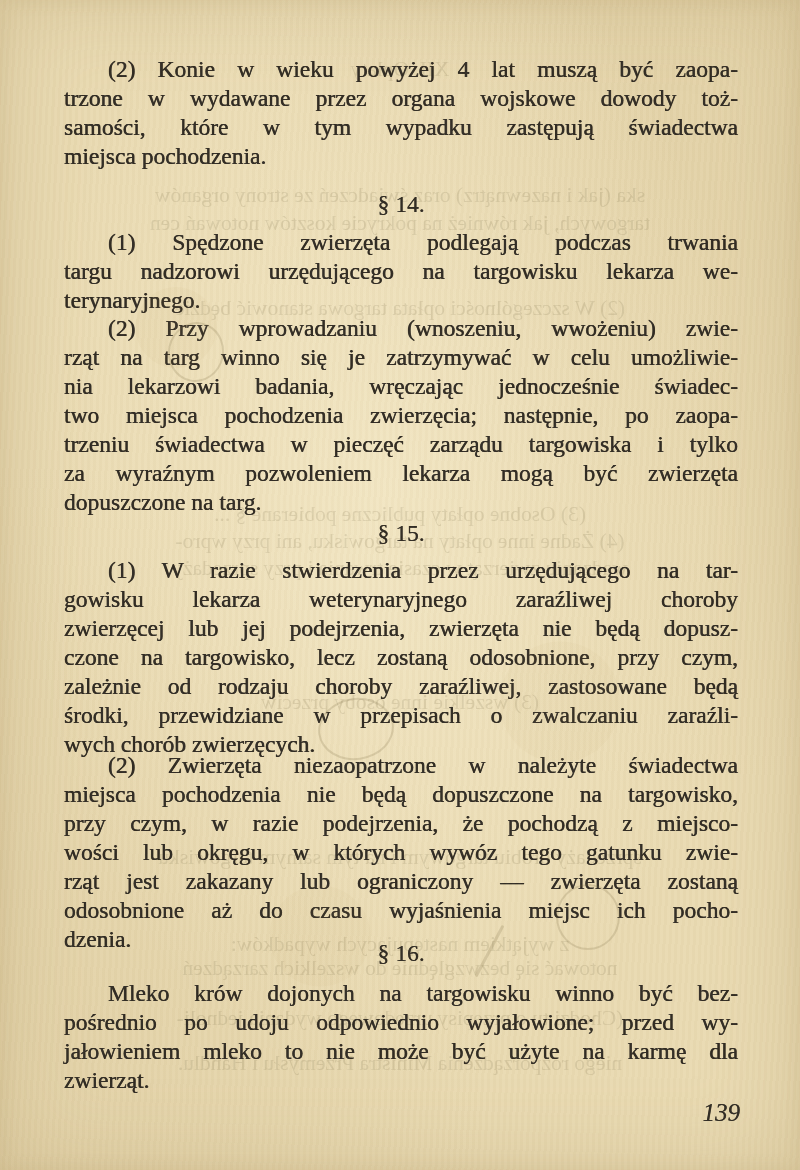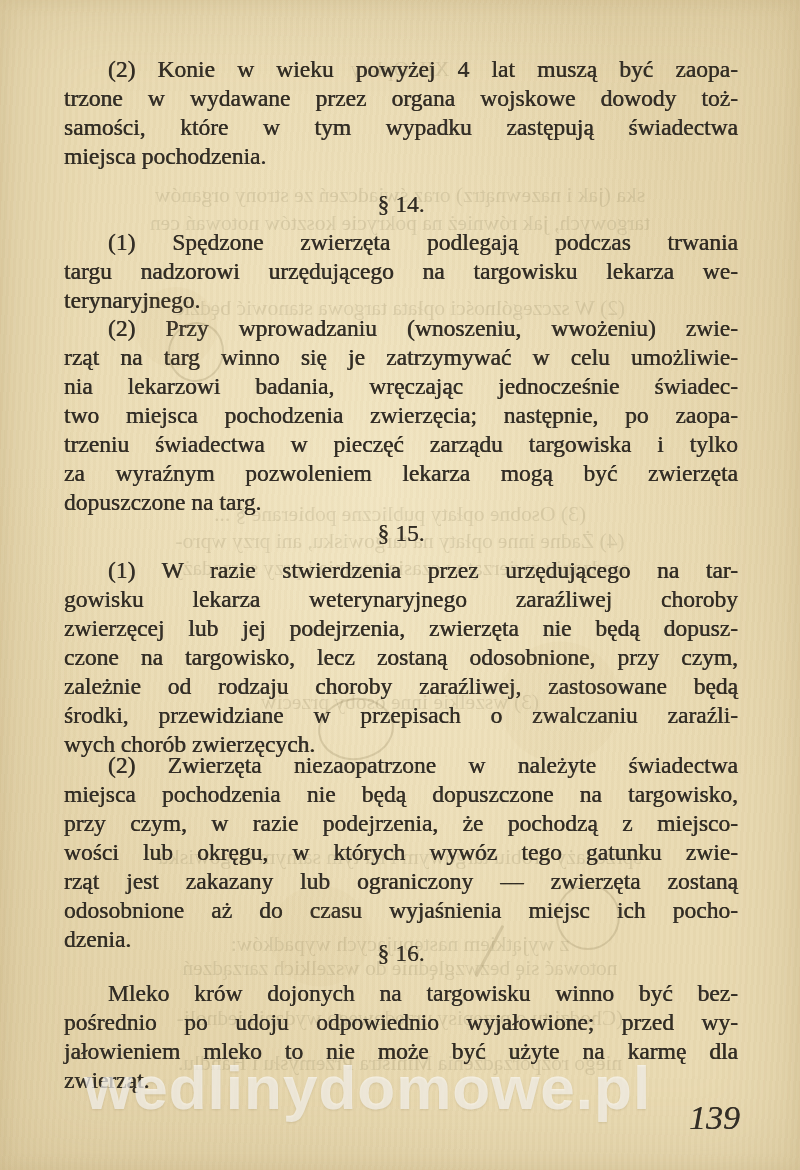--- a/index.html
+++ b/index.html
@@ -67,21 +67,21 @@
     font-size: 62px;
     letter-spacing: 1px;
     color: rgba(255,255,255,0.50);
     text-shadow: 0 1px 2px rgba(120,100,55,0.18), 0 0 1px rgba(255,255,255,0.35);
     white-space: nowrap;
     pointer-events: none;
   }
   .page-number {
     position: absolute; top: 1099px; right: 60px;
     font-style: italic;
-    font-size: 34px;
+    font-size: 25px;
     color: #332e26;
     text-shadow: 0.3px 0 0 rgba(51,46,38,0.8);
   }
 </style>
 </head>
 <body>
 
 <div class="scan">
   <div class="ghost-layer">
       <div class="ghost-line" style="top: 57px;">XII. Opłaty</div>
@@ -145,15 +145,14 @@
         <span class="line">pośrednio po udoju odpowiednio wyjałowione; przed wy-</span>
         <span class="line">jałowieniem mleko to nie może być użyte na karmę dla</span>
         <span class="line last">zwierząt.</span>
       </div>
     </div>
   <div class="texture"></div>
   <div class="pencil-mark c1"></div>
   <div class="pencil-mark c2"></div>
   <div class="pencil-mark c3"></div>
   <div class="stroke"></div>
-  <div class="watermark">wedlinydomowe.pl</div>
   <div class="page-number">139</div>
 </div>
 
 </body></html>

